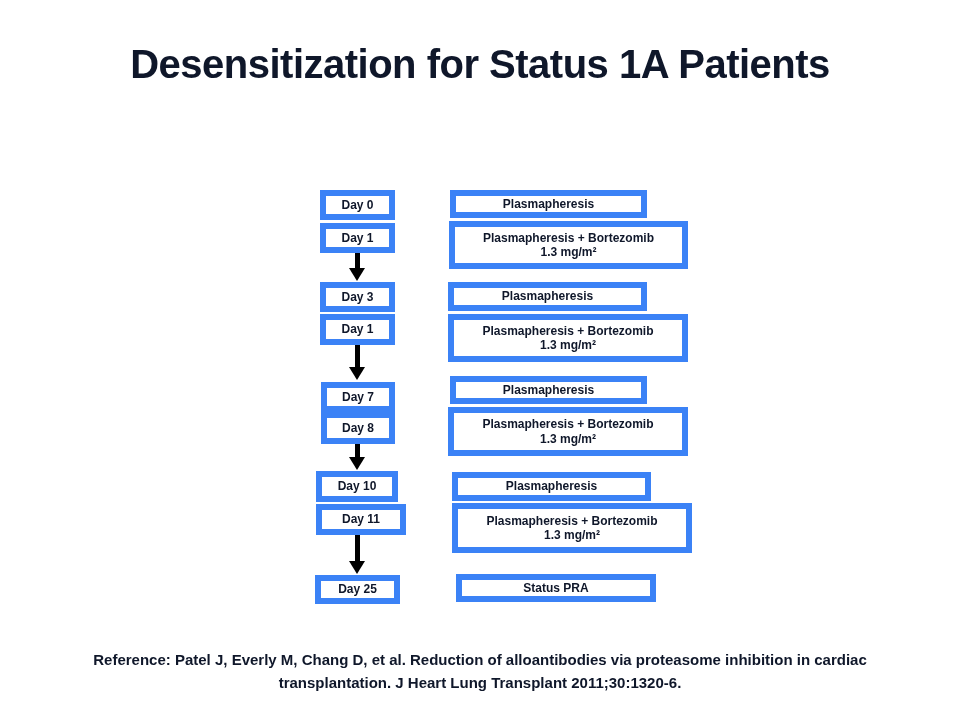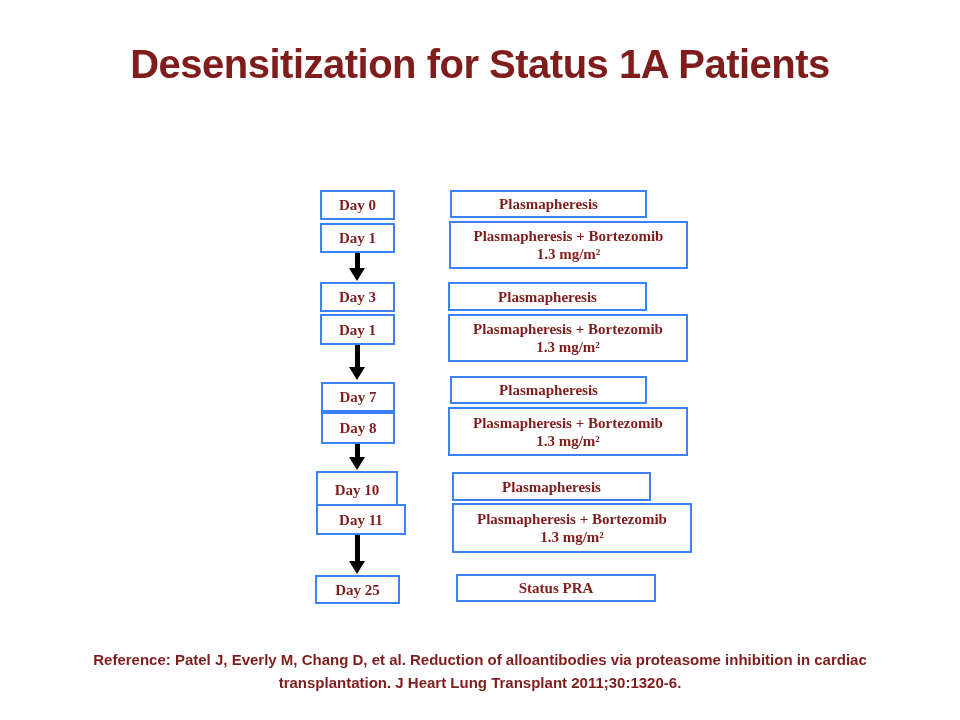--- a/index.html
+++ b/index.html
@@ -6,57 +6,56 @@
     margin: 0;
     padding: 0;
     background: #ffffff;
   }
   #slide {
     position: relative;
     width: 960px;
     height: 720px;
     background: #ffffff;
     font-family: "Liberation Sans", sans-serif;
-    color: #7f1d1d;
+    color: #0f172a;
     overflow: hidden;
   }
   .title {
     position: absolute;
     left: 0;
     right: 0;
     top: 42px;
     text-align: center;
     font-size: 40px;
     font-weight: bold;
     letter-spacing: -0.5px;
     white-space: nowrap;
   }
   .box {
     position: absolute;
     box-sizing: border-box;
-    border: 2px solid #3b82f6;
+    border: 6px solid #3b82f6;
     background: #ffffff;
     display: flex;
     align-items: center;
     justify-content: center;
     font-weight: bold;
-    font-size: 15px;
+    font-size: 12px;
     text-align: center;
     line-height: 1.2;
-    font-family: Liberation Serif, serif;
   }
   .tbox { flex-direction: column; }
   
   .d0  { left:320px; top:190px; width:75px; height:30px; }
   .d1  { left:320px; top:223px; width:75px; height:30px; }
   .d3  { left:320px; top:282px; width:75px; height:30px; }
   .d4  { left:320px; top:314px; width:75px; height:31px; }
   .d7  { left:321px; top:382px; width:74px; height:30px; }
   .d8  { left:321px; top:412px; width:74px; height:32px; }
-  .d10 { left:316px; top:471px; width:82px; height:38px; }
+  .d10 { left:316px; top:471px; width:82px; height:31px; }
   .d11 { left:316px; top:504px; width:90px; height:31px; }
   .d25 { left:315px; top:575px; width:85px; height:29px; }
   
   .t0 { left:450px; top:190px; width:197px; height:28px; }
   .t1 { left:449px; top:221px; width:239px; height:48px; }
   .t2 { left:448px; top:282px; width:199px; height:29px; }
   .t3 { left:448px; top:314px; width:240px; height:48px; }
   .t4 { left:450px; top:376px; width:197px; height:28px; }
   .t5 { left:448px; top:407px; width:240px; height:49px; }
   .t6 { left:452px; top:472px; width:199px; height:29px; }

